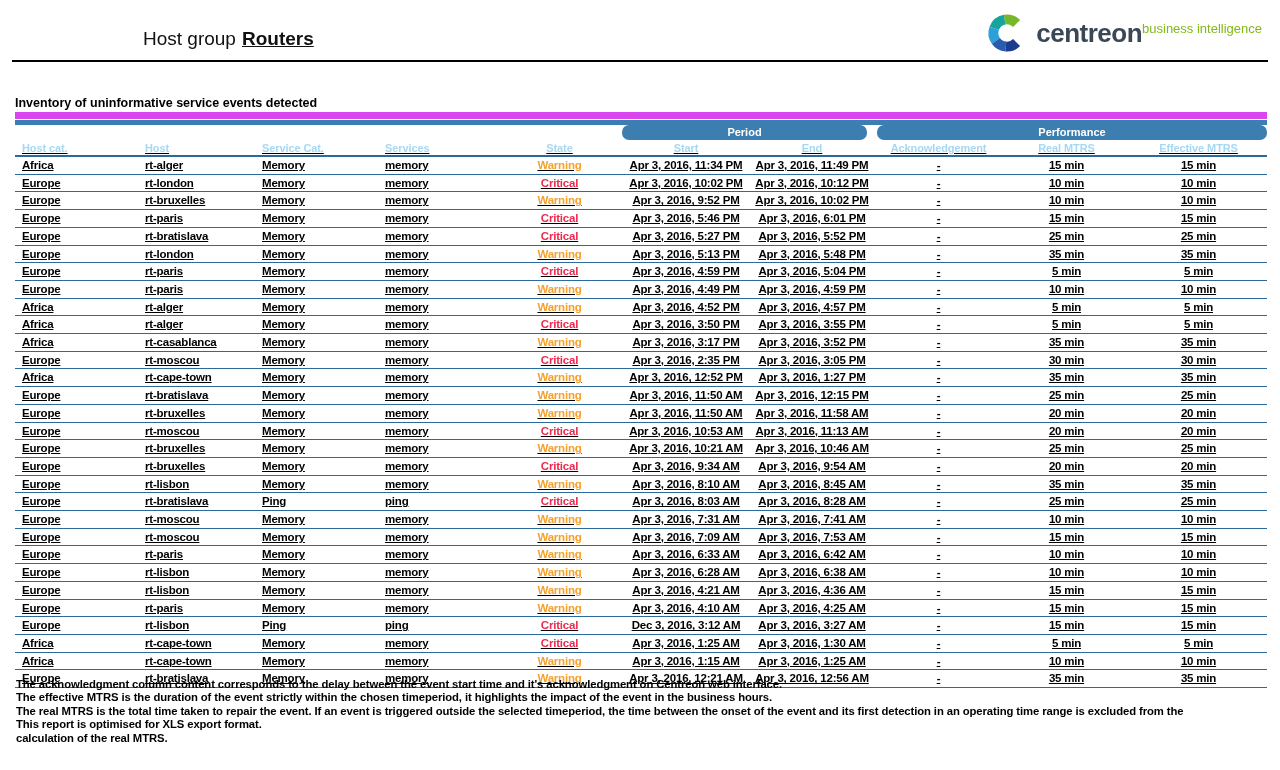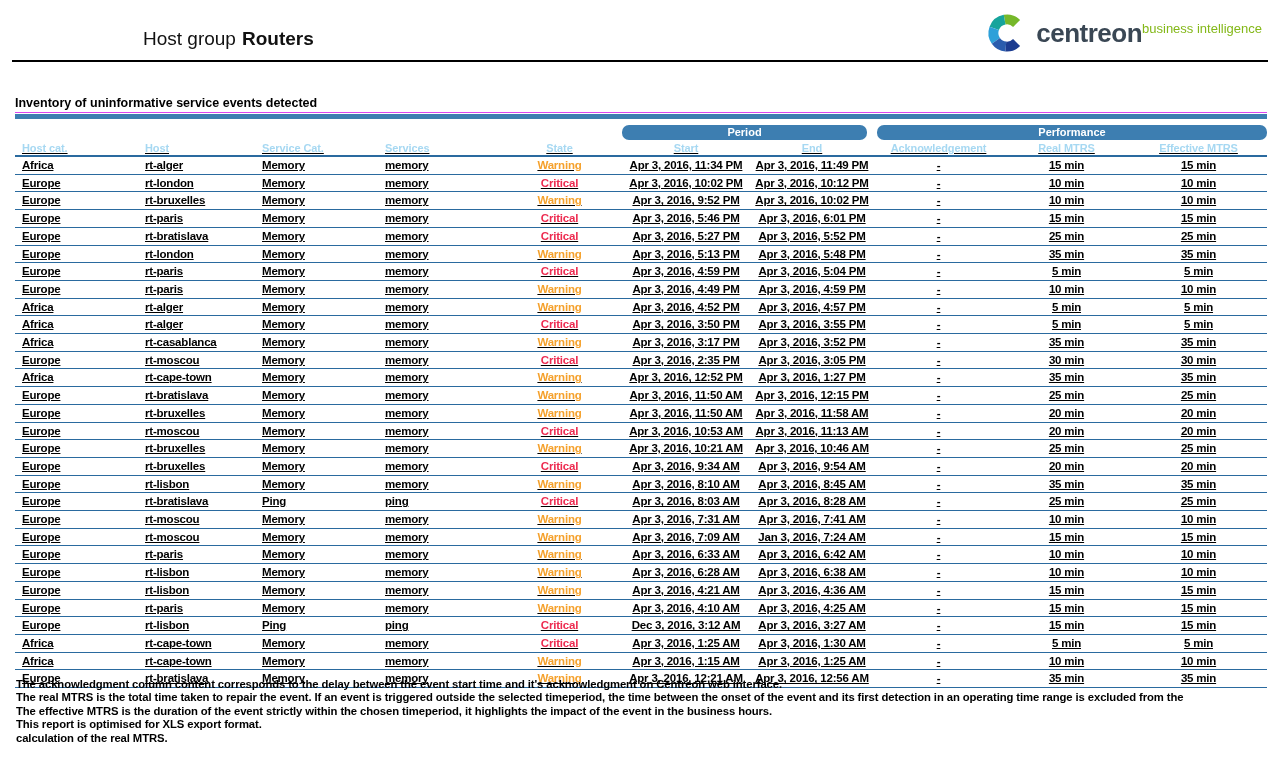--- a/index.html
+++ b/index.html
@@ -8,33 +8,33 @@
     position:relative; width:1280px; height:770px; background:#fff;
     font-family:"Liberation Sans", sans-serif; color:#000; overflow:hidden;
   }
 
   
   .report-header {
     position:absolute; top:0; left:12px; right:12px; height:62px;
     border-bottom:2px solid #000;
   }
   .report-title { position:absolute; left:131px; top:28px; font-size:19px; color:#111; letter-spacing:0; }
-  .report-title .bold { font-weight:bold; margin-left:6px; }
+  .report-title .bold { font-weight:bold; margin-left:6px;text-decoration:underline; }
 
   .brand { position:absolute; right:6px; top:10px; display:flex; align-items:center; }
   .brand-mark { width:46px; height:46px; margin-right:6px; }
   .brand-text { display:flex; flex-direction:row; line-height:1; }
   .brand-name { font-size:26px; font-weight:bold; color:var(--brand-dark); letter-spacing:-0.5px; }
   .brand-tagline { font-size:13px; font-weight:normal; color:var(--brand-green); margin-top:2px; letter-spacing:0; }
 
   
   .section-head { position:absolute; top:96px; left:15px; right:13px; }
   .section-title {
     font-size:12.5px; font-weight:bold; color:#000;
-    padding-bottom:2px; border-bottom:1px solid #d946ef;
+    padding-bottom:2px; border-bottom:7px solid #d946ef;
   }
   .section-rule { height:5px; background:var(--banner-blue); margin-top:1px; }
 
   
   .group-banners { position:absolute; top:125px; left:15px; width:1252px; height:15px; }
   .banner {
     position:absolute; top:0; height:15px; background:var(--banner-blue);
     color:#fff; font-size:11px; font-weight:bold; text-align:center; line-height:15px;border-radius:7px;
   }
   .banner-period { left:607px; width:245px; }
@@ -385,21 +385,21 @@
           <td>10 min</td>
           <td>10 min</td>
         </tr>
         <tr>
           <td>Europe</td>
           <td>rt-moscou</td>
           <td>Memory</td>
           <td>memory</td>
           <td class="warning">Warning</td>
           <td>Apr 3, 2016, 7:09 AM</td>
-          <td>Jan 3, 2016, 7:24 AM</td>
+          <td>Apr 3, 2016, 7:53 AM</td>
           <td>-</td>
           <td>15 min</td>
           <td>15 min</td>
         </tr>
         <tr>
           <td>Europe</td>
           <td>rt-paris</td>
           <td>Memory</td>
           <td>memory</td>
           <td class="warning">Warning</td>
@@ -491,19 +491,19 @@
           <td>Apr 3, 2016, 12:56 AM</td>
           <td>-</td>
           <td>35 min</td>
           <td>35 min</td>
         </tr>
       </tbody>
   </table>
 
   <div class="footnotes">
     <div>The acknowledgment column content corresponds to the delay between the event start time and it's acknowledgment on Centreon web interface.</div>
+    <div>The effective MTRS is the duration of the event strictly within the chosen timeperiod, it highlights the impact of the event in the business hours.</div>
     <div>The real MTRS is the total time taken to repair the event. If an event is triggered outside the selected timeperiod, the time between the onset of the event and its first detection in an operating time range is excluded from the</div>
-    <div>The effective MTRS is the duration of the event strictly within the chosen timeperiod, it highlights the impact of the event in the business hours.</div>
     <div>This report is optimised for XLS export format.</div>
     <div>calculation of the real MTRS.</div>
   </div>
 
 </div>
 
 </body></html>

